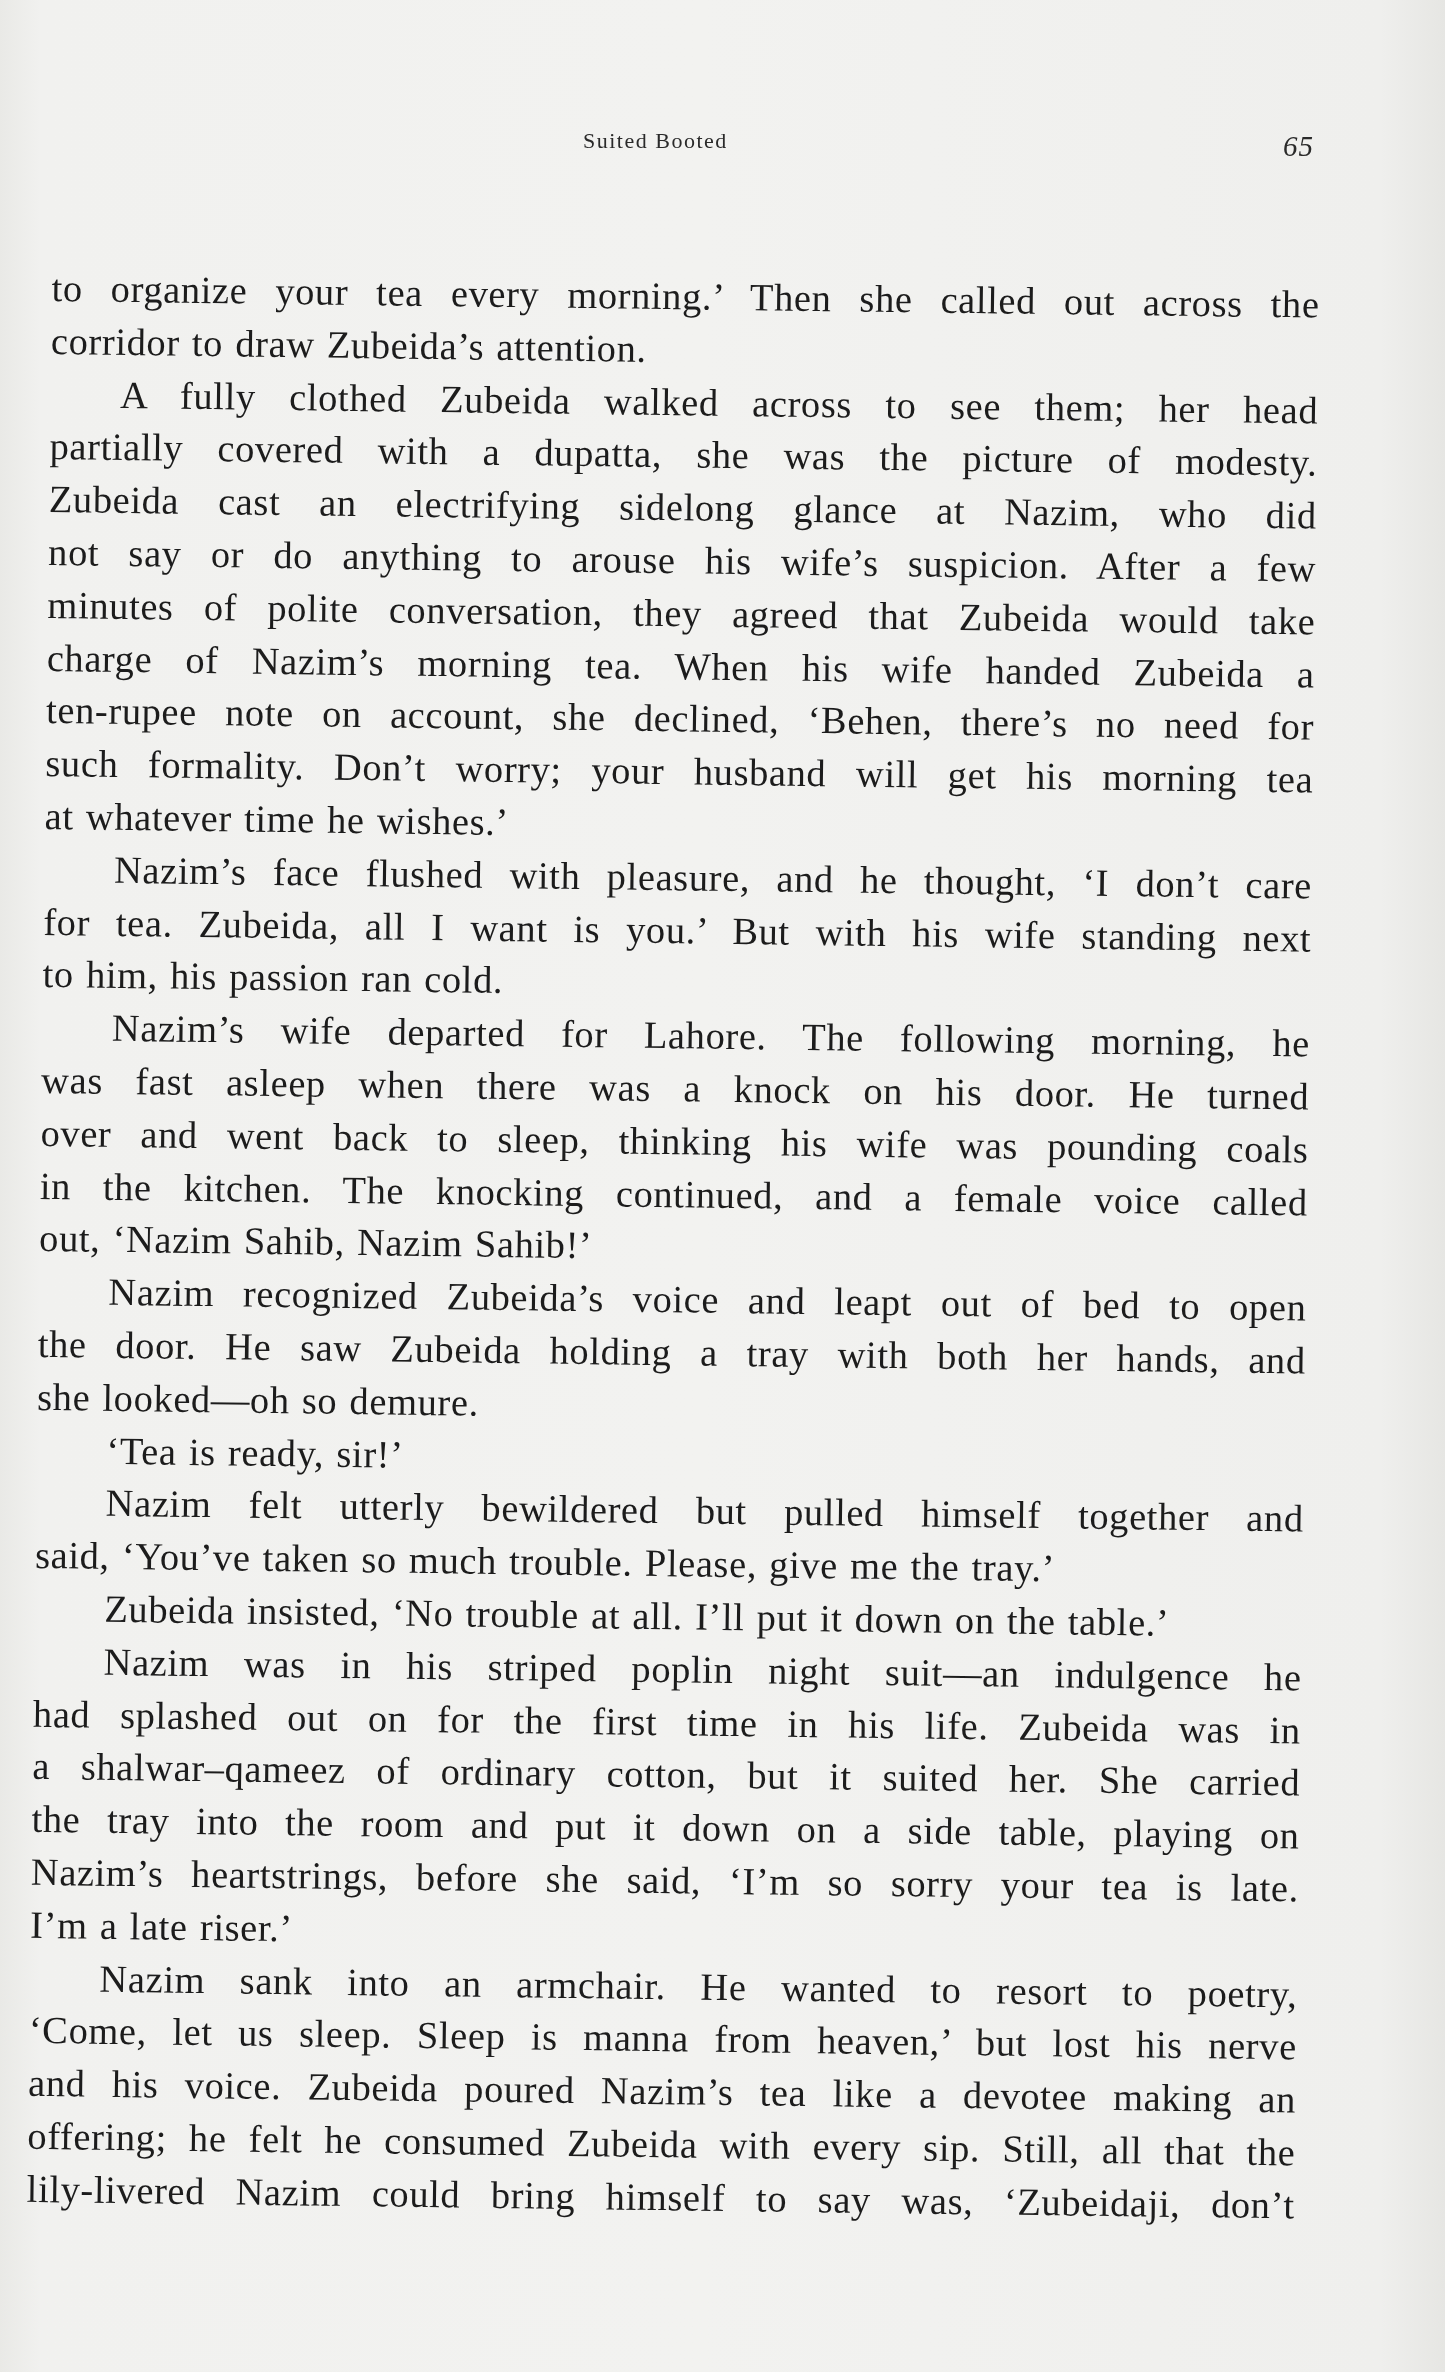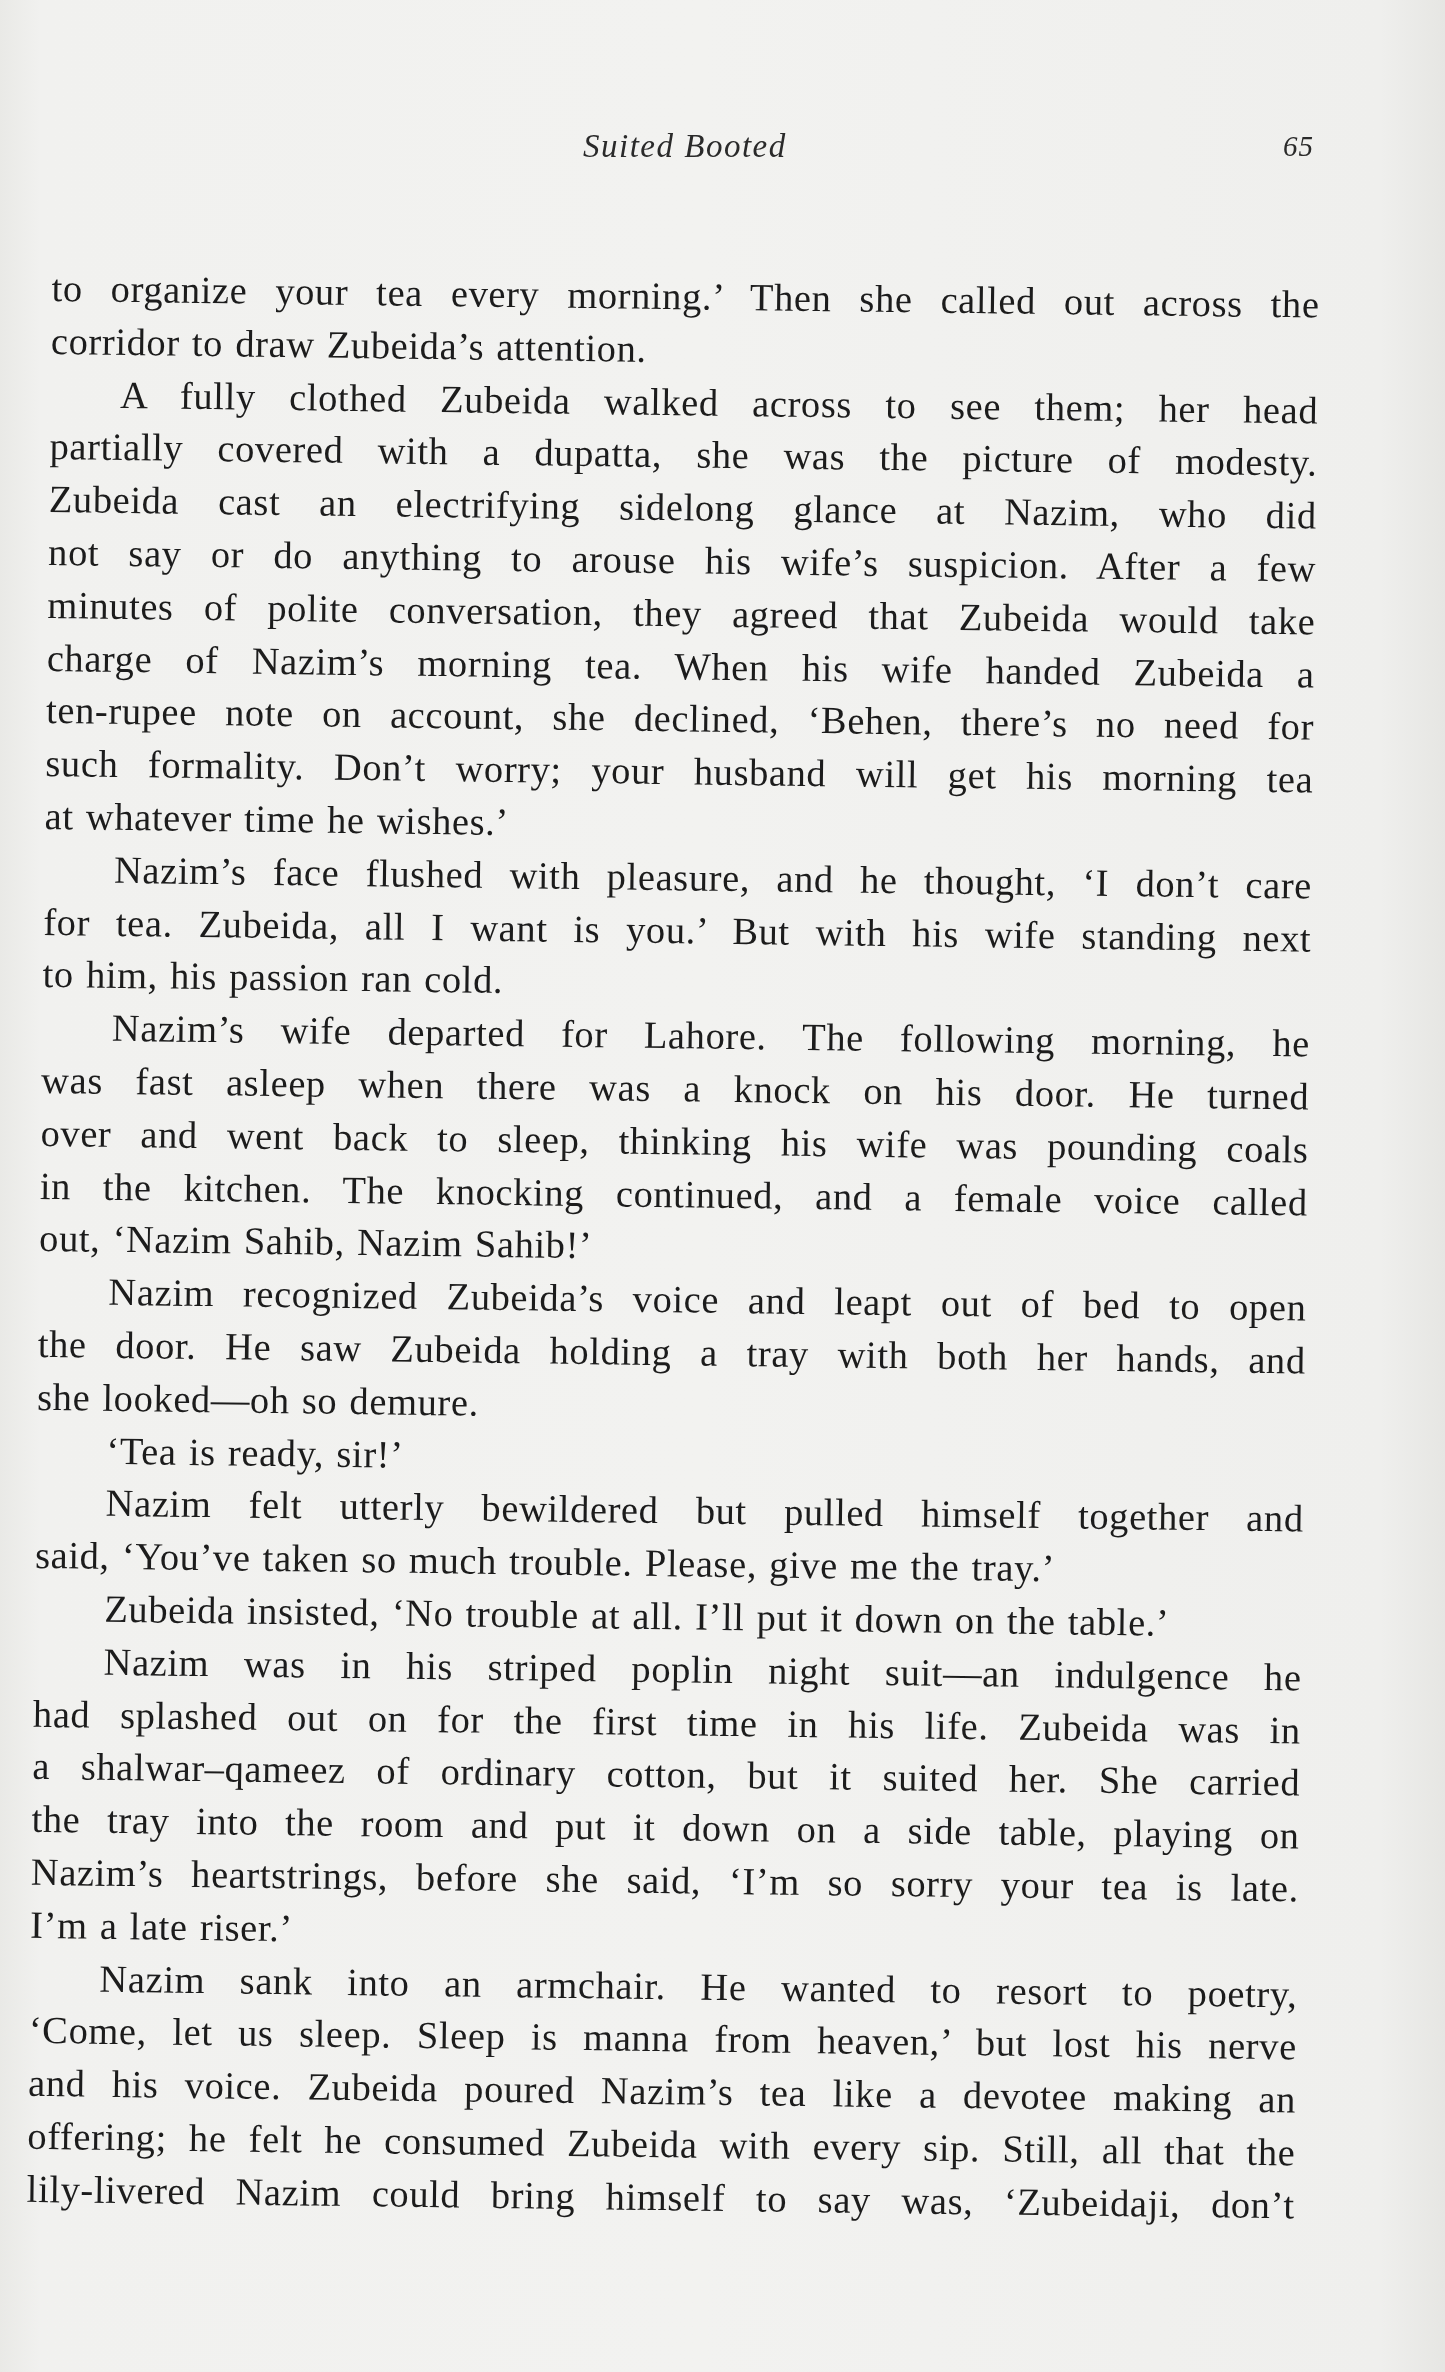--- a/index.html
+++ b/index.html
@@ -21,22 +21,21 @@
       position: absolute;
       top: 128px;
       left: 0;
       width: 1445px;
       height: 44px;
     }
     .running-title {
       position: absolute;
       left: 583px;
       top: 0;
-      font-style: italic;
-      font-size: 33px;
+      font-size: 22px;
       letter-spacing: 1.5px;
       color: #2a2a2a;
     }
     .page-number {
       position: absolute;
       left: 1283px;
       top: 2px;
       font-style: italic;
       font-size: 29px;
       letter-spacing: 1px;

